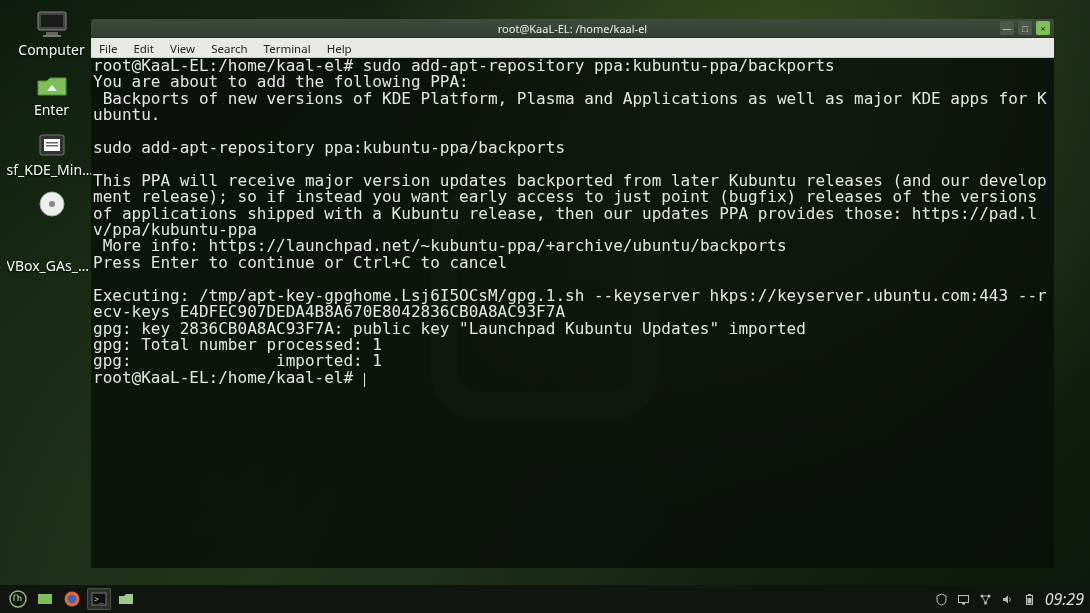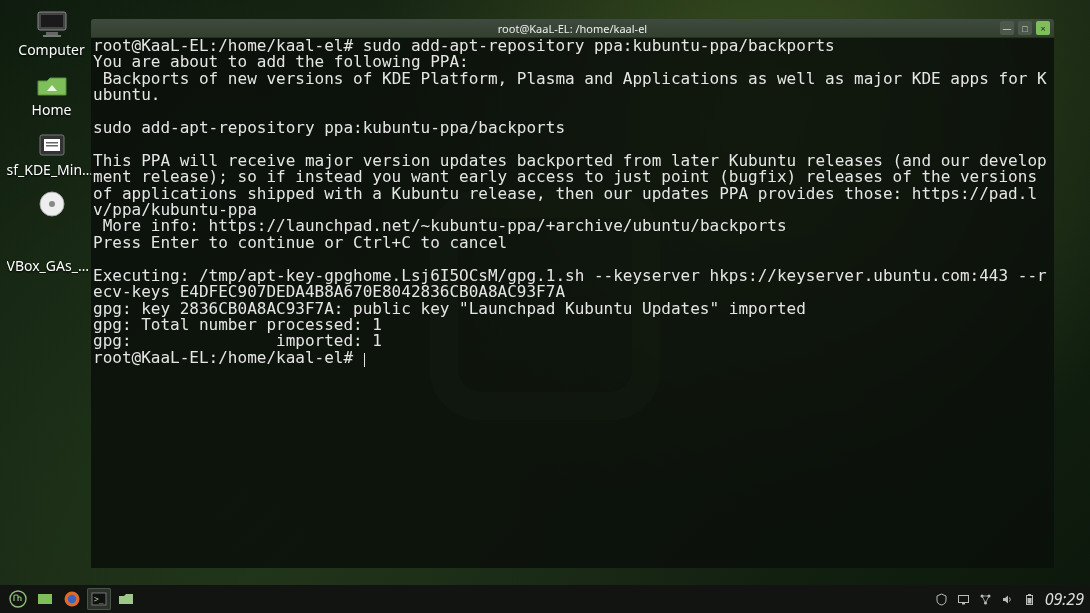--- a/index.html
+++ b/index.html
@@ -169,21 +169,21 @@
     </div>
     <div class="label">Computer</div>
   </div>
   <div class="d-icon">
     <div class="glyph">
       <svg width="34" height="30" viewBox="0 0 34 30">
         <path d="M3 12 L12 12 L15 9 L31 9 L31 26 L3 26 Z" fill="#7fbf5a" stroke="#5a8f3e"></path>
         <path d="M12 22 L17 16 L22 22 Z" fill="#fff" opacity="0.85"></path>
       </svg>
     </div>
-    <div class="label">Home</div>
+    <div class="label">Enter</div>
   </div>
   <div class="d-icon">
     <div class="glyph">
       <svg width="32" height="30" viewBox="0 0 32 30">
         <rect x="4" y="6" width="24" height="20" rx="2" fill="#333" stroke="#777"></rect>
         <rect x="8" y="10" width="16" height="12" fill="#fff"></rect>
         <rect x="10" y="13" width="12" height="1.5" fill="#666"></rect>
         <rect x="10" y="16" width="12" height="1.5" fill="#666"></rect>
       </svg>
     </div>
@@ -204,20 +204,28 @@
 
 <div class="term-window">
   <div class="titlebar">
     <span>root@KaaL-EL: /home/kaal-el</span>
     <div class="win-controls">
       <div class="win-btn min">—</div>
       <div class="win-btn max">□</div>
       <div class="win-btn close">×</div>
     </div>
   </div>
+  <div class="menubar">
+    <div class="menu-item">File</div>
+    <div class="menu-item">Edit</div>
+    <div class="menu-item">View</div>
+    <div class="menu-item">Search</div>
+    <div class="menu-item">Terminal</div>
+    <div class="menu-item">Help</div>
+  </div>
   <div class="term-body" id="term-body">root@KaaL-EL:/home/kaal-el# sudo add-apt-repository ppa:kubuntu-ppa/backports
 You are about to add the following PPA:
  Backports of new versions of KDE Platform, Plasma and Applications as well as major KDE apps for Kubuntu.
 
 sudo add-apt-repository ppa:kubuntu-ppa/backports
 
 This PPA will receive major version updates backported from later Kubuntu releases (and our development release); so if instead you want early access to just point (bugfix) releases of the versions of applications shipped with a Kubuntu release, then our updates PPA provides those: https://pad.lv/ppa/kubuntu-ppa
  More info: https://launchpad.net/~kubuntu-ppa/+archive/ubuntu/backports
 Press Enter to continue or Ctrl+C to cancel
 

